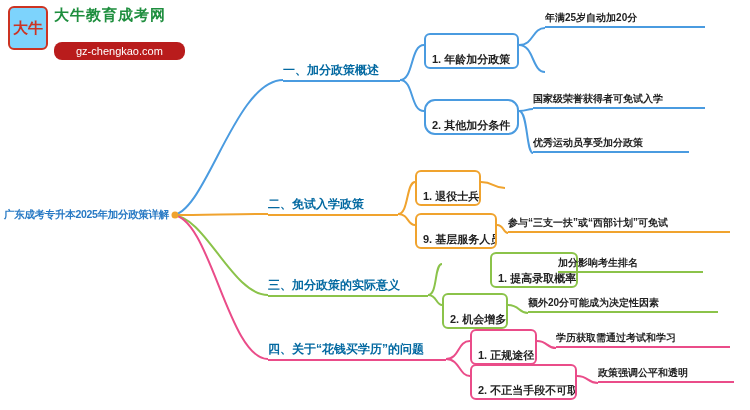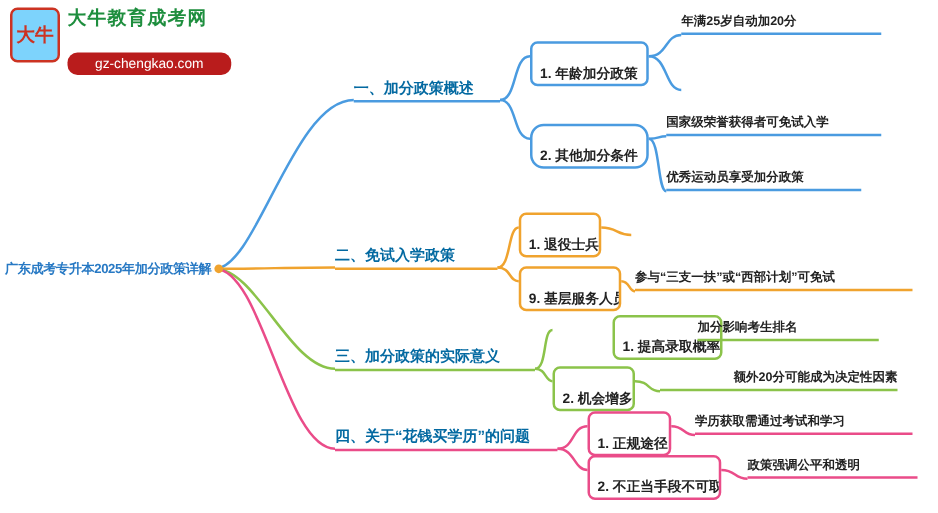--- a/index.html
+++ b/index.html
@@ -99,21 +99,21 @@
 
   <div class="branch-label orange" style="left:268px;top:196px;width:130px;">二、免试入学政策</div>
   <div class="child-box orange" style="left:415px;top:170px;width:66px;">1. 退役士兵</div>
   <div class="child-box orange" style="left:415px;top:213px;width:82px;">9. 基层服务人员</div>
   <div class="leaf orange" style="left:508px;top:215px;width:222px;">参与“三支一扶”或“西部计划”可免试</div>
 
   <div class="branch-label green" style="left:268px;top:277px;width:160px;">三、加分政策的实际意义</div>
   <div class="child-box green" style="left:442px;top:252px;width:88px;margin-left:48px;">1. 提高录取概率</div>
   <div class="leaf green" style="left:558px;top:255px;width:145px;">加分影响考生排名</div>
   <div class="child-box green" style="left:442px;top:293px;width:66px;">2. 机会增多</div>
-  <div class="leaf green" style="left:528px;top:295px;width:190px;text-align:right;">额外20分可能成为决定性因素</div>
+  <div class="leaf green" style="left:528px;top:295px;width:190px;">额外20分可能成为决定性因素</div>
 
   <div class="branch-label pink" style="left:268px;top:341px;width:178px;">四、关于“花钱买学历”的问题</div>
   <div class="child-box pink" style="left:470px;top:329px;width:67px;">1. 正规途径</div>
   <div class="leaf pink" style="left:556px;top:330px;width:174px;">学历获取需通过考试和学习</div>
   <div class="child-box pink" style="left:470px;top:364px;width:107px;">2. 不正当手段不可取</div>
   <div class="leaf pink" style="left:598px;top:365px;width:136px;">政策强调公平和透明</div>
 
 </div>
 
 </body></html>

